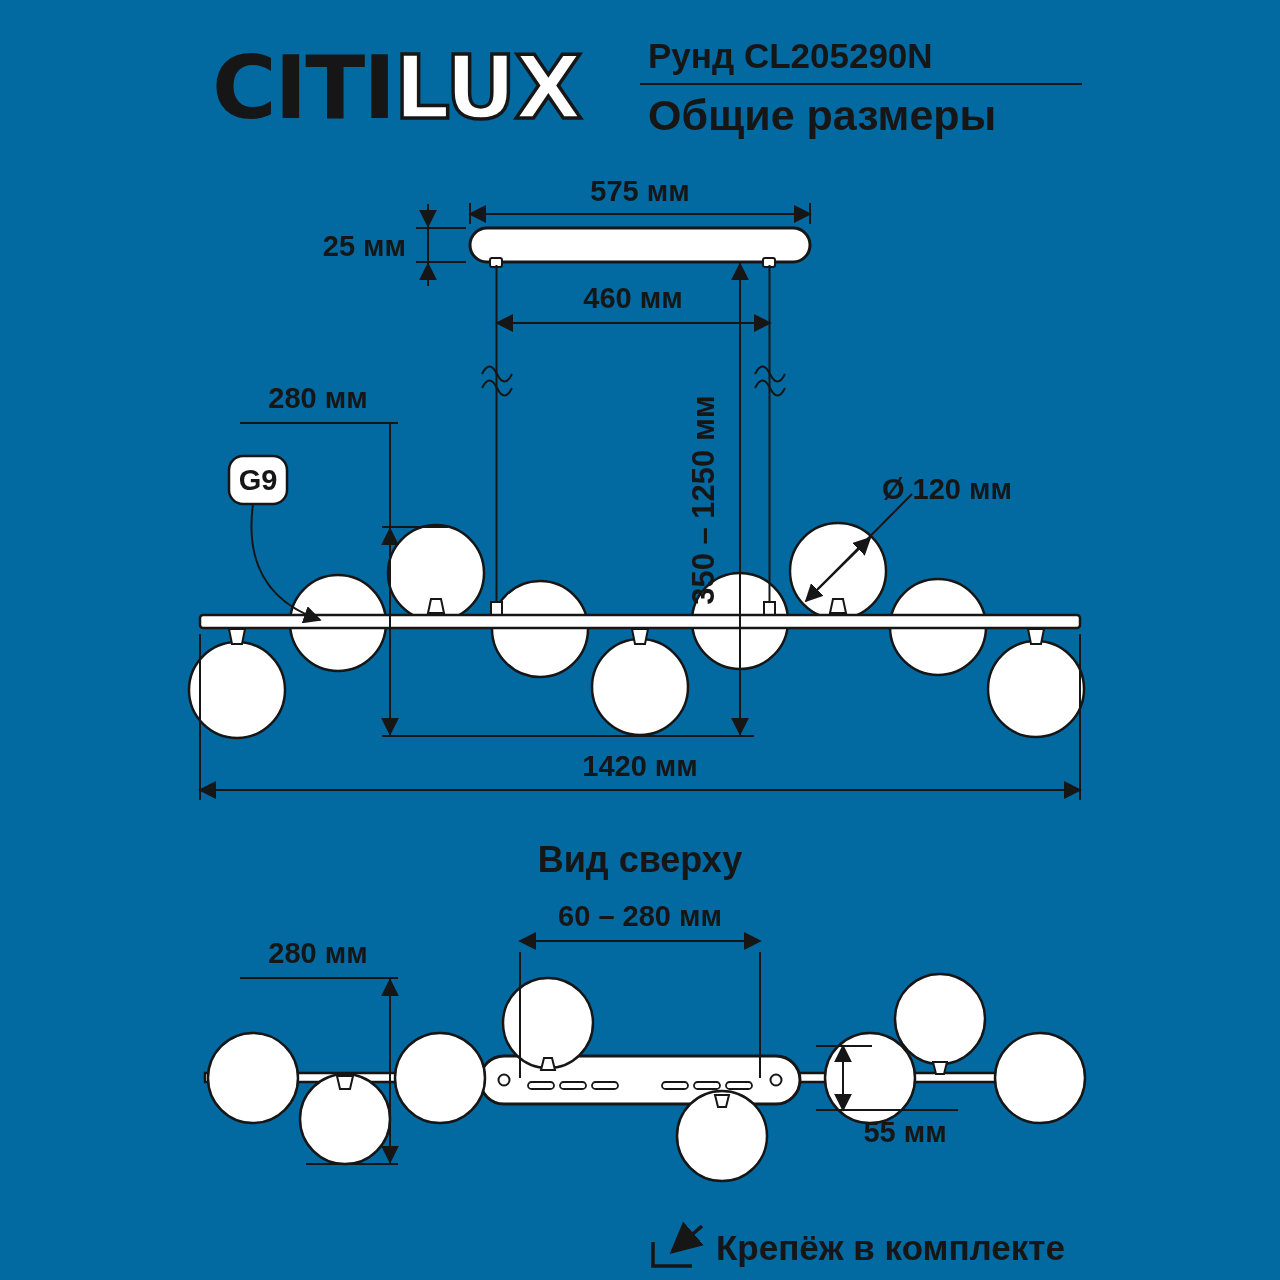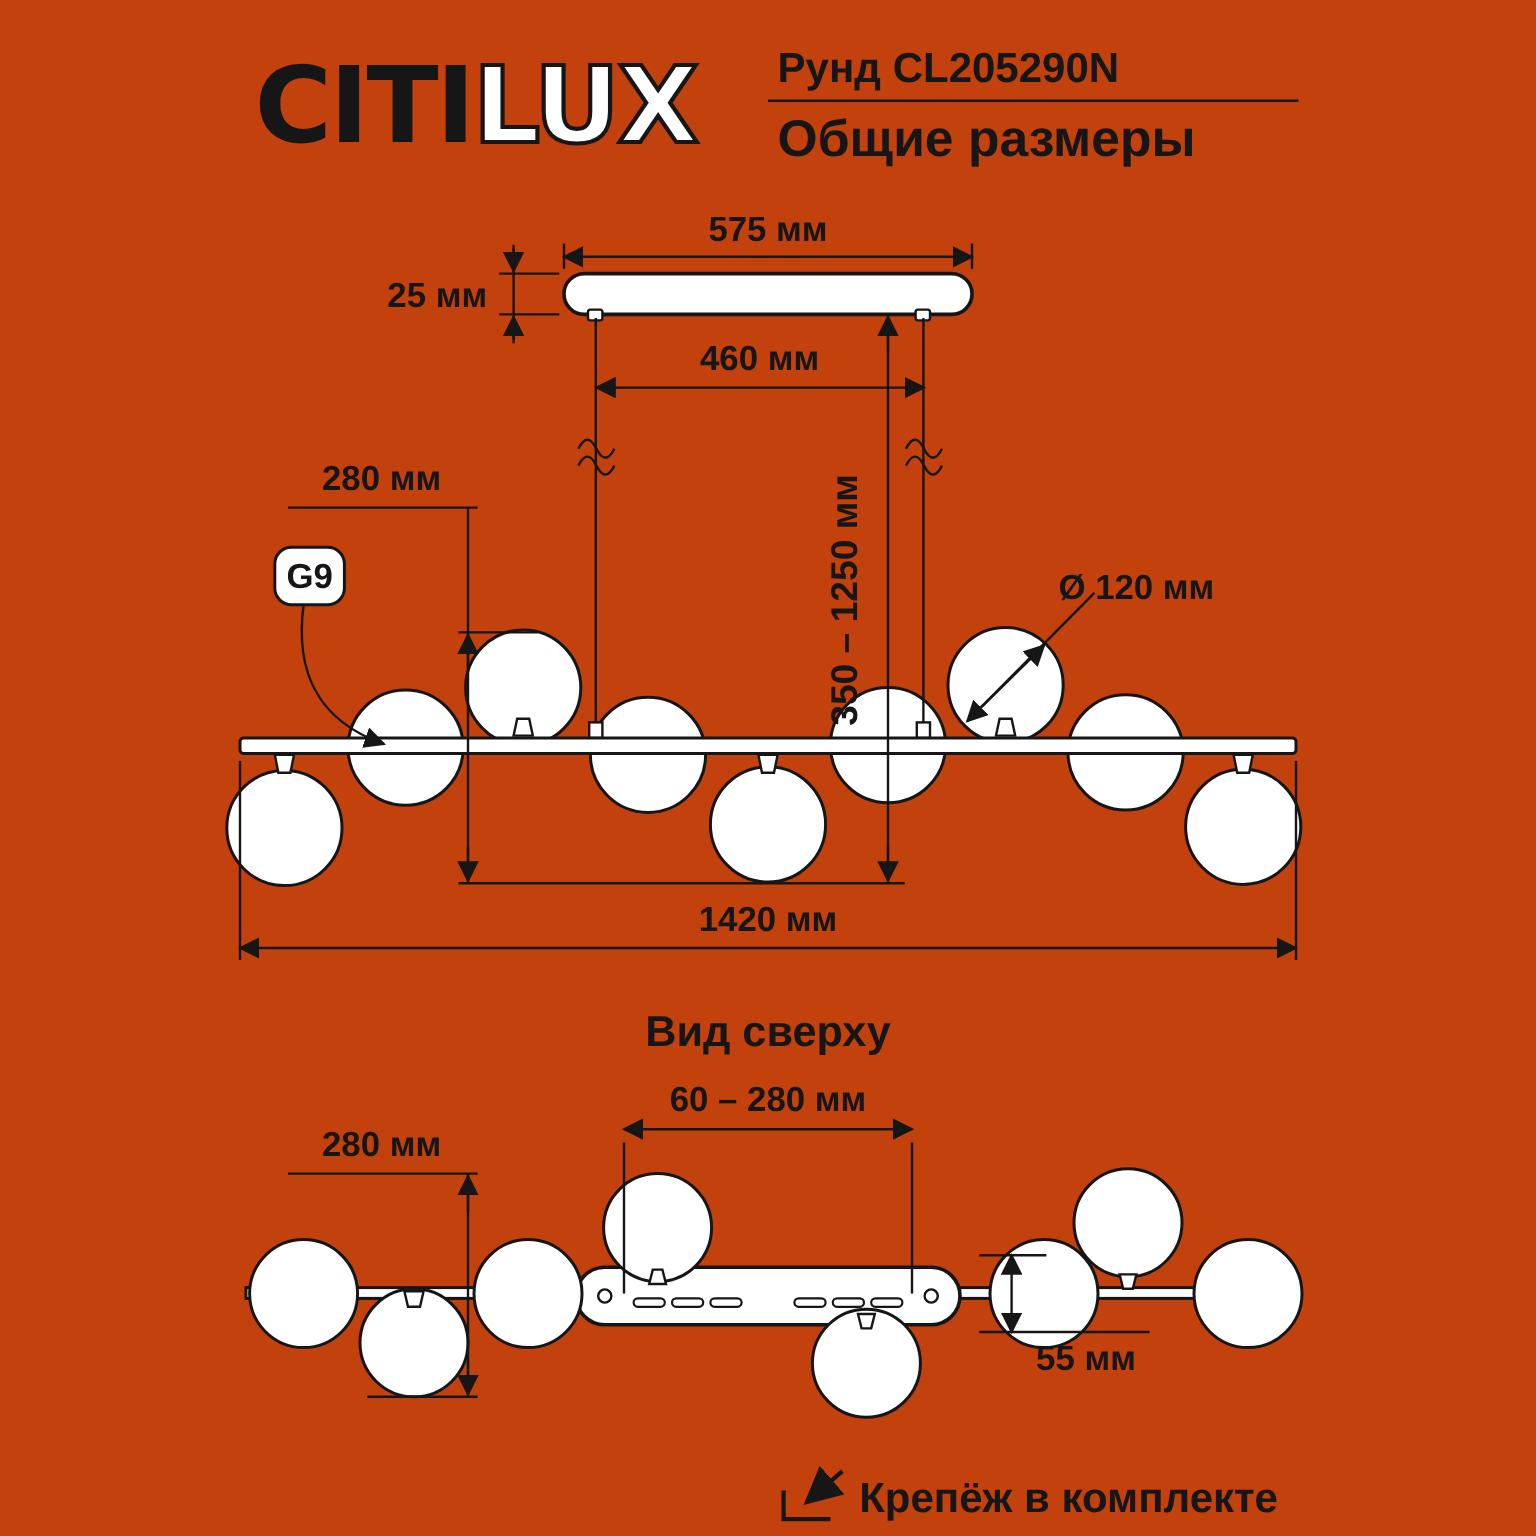--- a/index.html
+++ b/index.html
@@ -1,16 +1,16 @@
 <!DOCTYPE html>
 <html><head>
 <meta charset="utf-8">
 <style>
   html,body{margin:0;padding:0;background:#ffffff;}
-  .page{position:relative;width:1280px;height:1280px;background:#c2410c;overflow:hidden;}
+  .page{position:relative;width:1280px;height:1280px;background:#0369a1;overflow:hidden;}
   svg{display:block;}
   text{fill:#161616;font-family:"Liberation Sans","DejaVu Sans",sans-serif;}
   .logo{font-family:"DejaVu Sans","Liberation Sans",sans-serif;font-weight:bold;letter-spacing:-2px;}
   .hdr-model{font-size:35px;font-weight:600;}
   .hdr-sub{font-size:43px;font-weight:bold;}
   .dim{font-size:29px;font-weight:600;}
   .dim-lg{font-size:31px;font-weight:600;}
   .view-title{font-size:36px;font-weight:600;}
   .footer-note{font-size:35px;font-weight:bold;}
   .ln{stroke:#161616;stroke-width:2;fill:none;}

